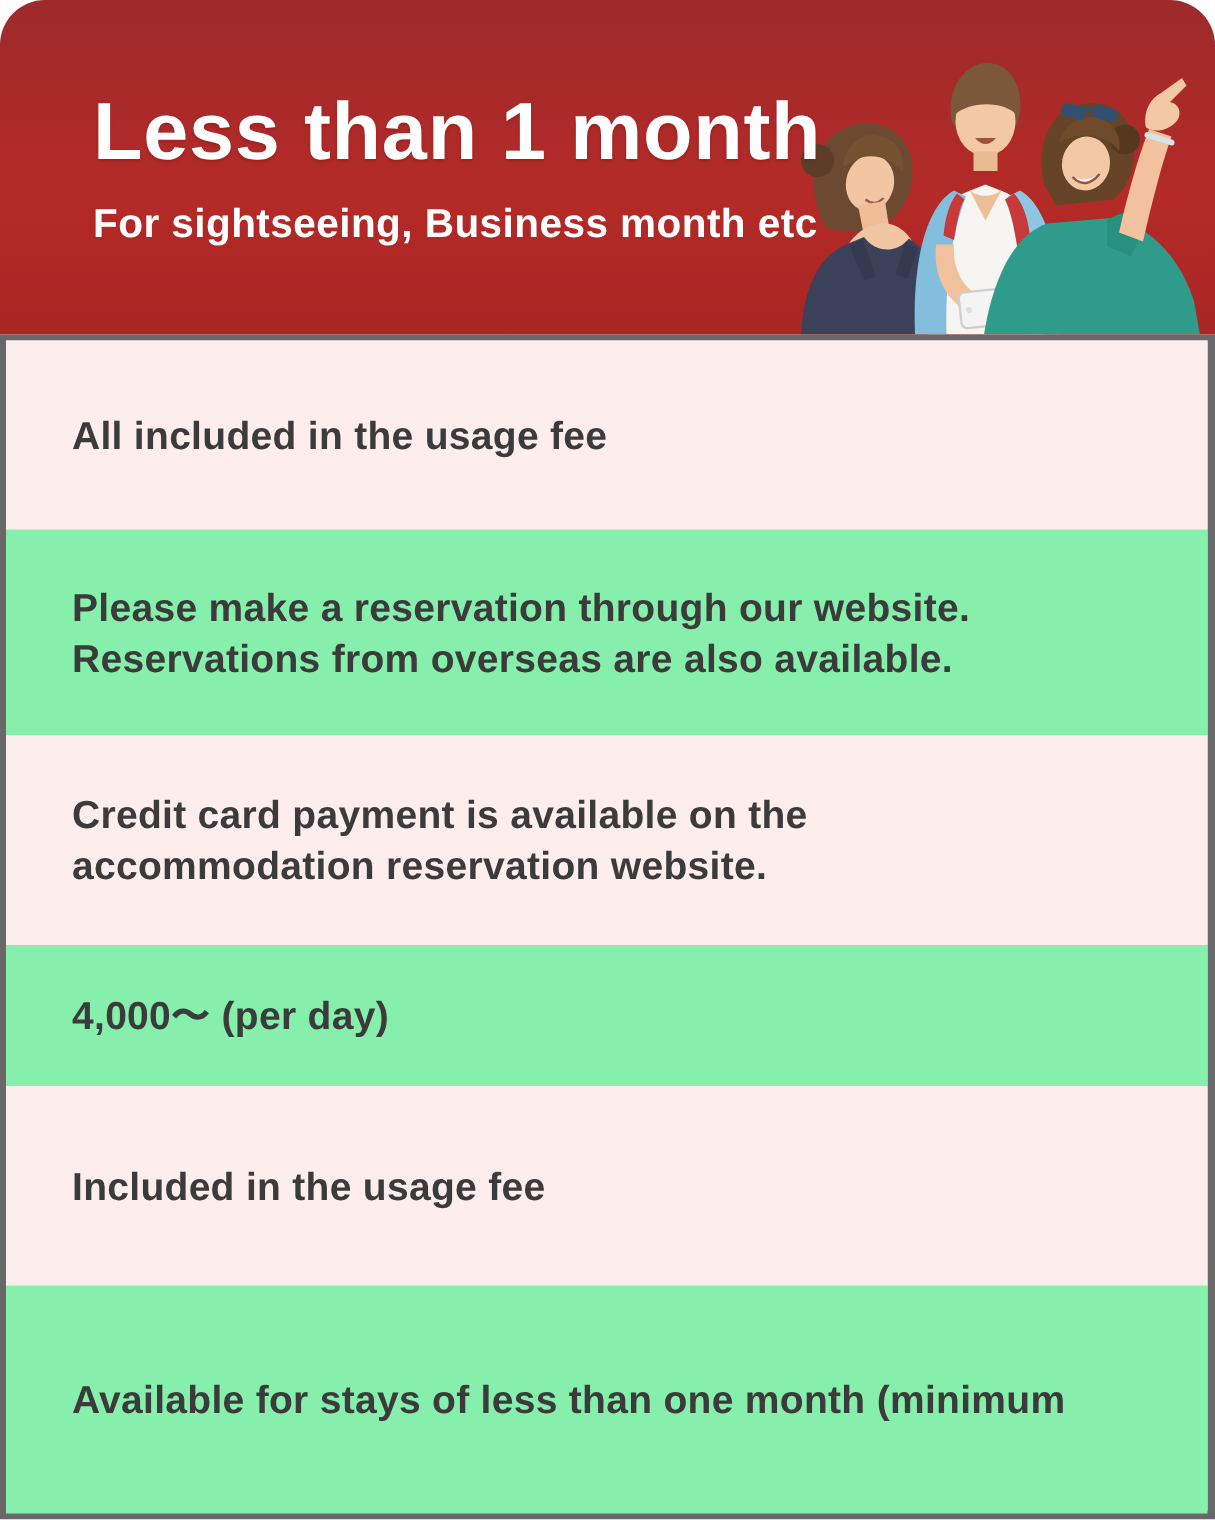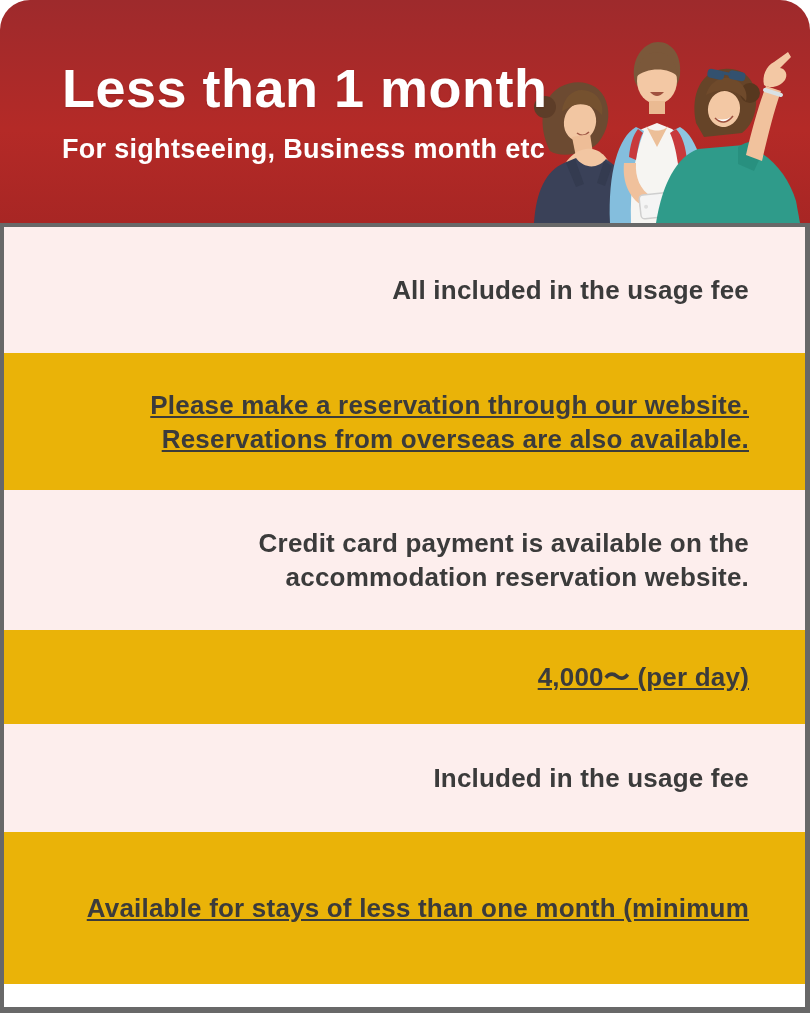--- a/index.html
+++ b/index.html
@@ -31,24 +31,24 @@
     border-left:4px solid var(--border-gray,#686868);
     border-right:5px solid var(--border-gray,#686868);
     border-top:4px solid var(--border-gray,#686868);
     border-bottom:6px solid var(--border-gray,#686868);
     background:#fff;
   }
   .row{
     display:flex;flex-direction:column;justify-content:center;
     padding:0 56px 0 44px;box-sizing:border-box;
     color:var(--row-text,#3b3b3b);
-    font-size:26px;font-weight:700;line-height:34px;letter-spacing:.2px;text-align:right;
+    font-size:26px;font-weight:700;line-height:34px;letter-spacing:.2px;
   }
   .row.pink{background:var(--pink-row,#fdeeed);}
-  .row.white{background:#eab308;text-decoration:underline;}
+  .row.white{background:#86efac;}
 </style>
 </head>
 <body>
 
 <div class="page">
 
   <div class="header">
     <div class="header-text">
       <div class="title">Less than 1 month</div>
       <div class="subtitle">For sightseeing, Business month etc</div>
@@ -124,21 +124,21 @@
       <div>Please make a reservation through our website.</div>
       <div>Reservations from overseas are also available.</div>
     </div>
     <div class="row pink" style="height:140px">
       <div>Credit card payment is available on the</div>
       <div>accommodation reservation website.</div>
     </div>
     <div class="row white" style="height:94px">
       <div>4,000〜 (per day)</div>
     </div>
-    <div class="row pink" style="height:108px">
+    <div class="row pink" style="height:133px">
       <div>Included in the usage fee</div>
     </div>
     <div class="row white" style="height:152px">
       <div>Available for stays of less than one month (minimum</div>
     </div>
   </div>
 
 </div>
 
 </body></html>

